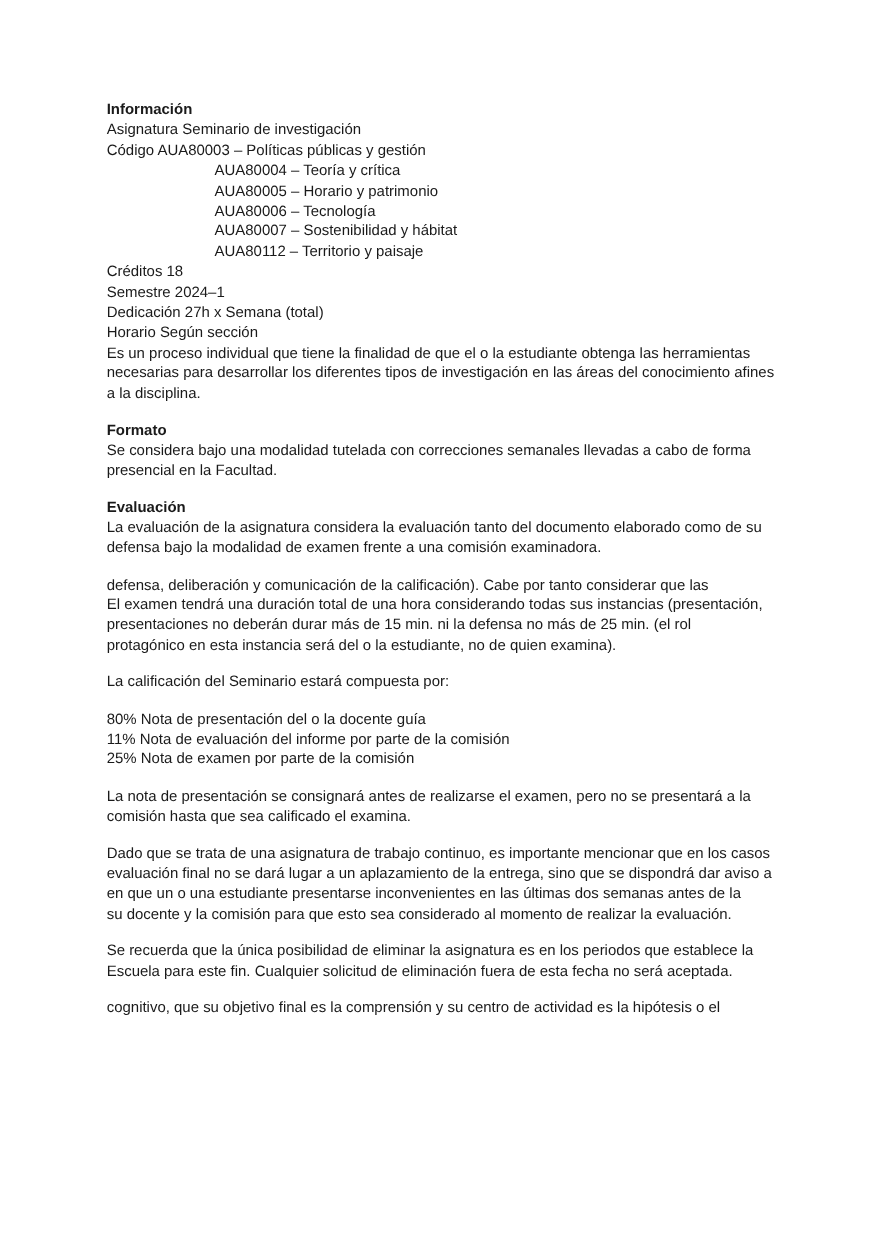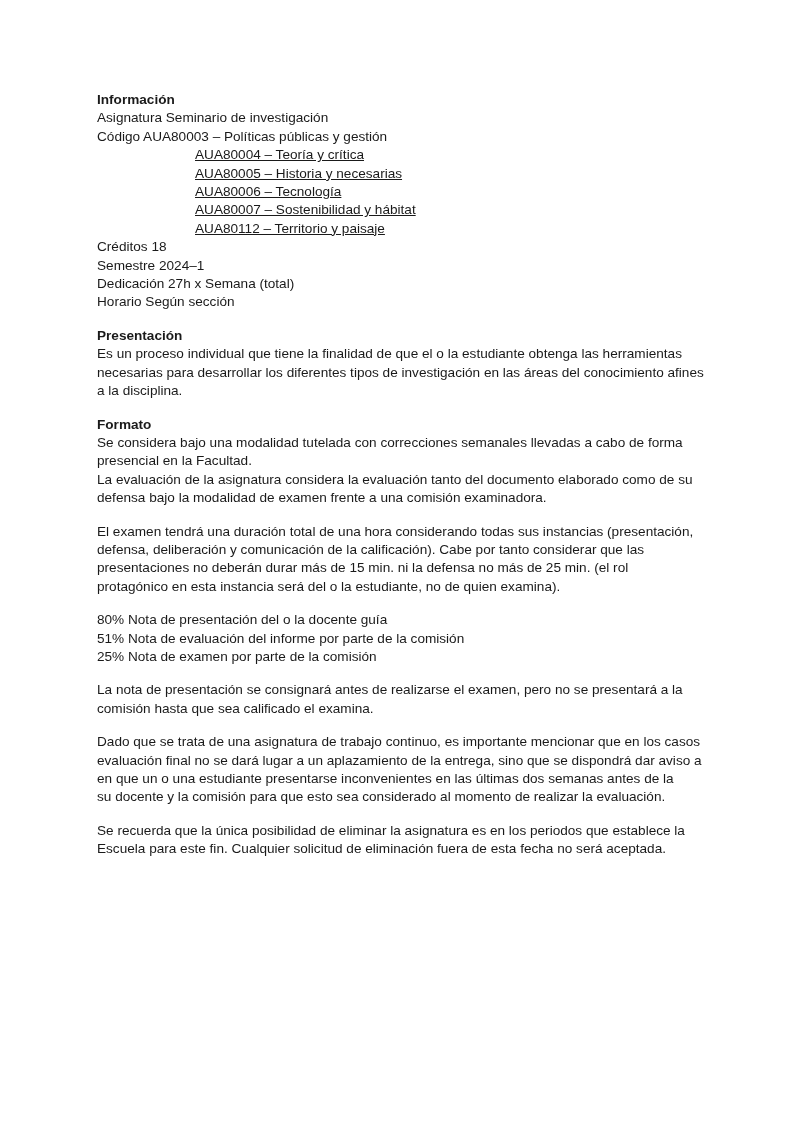--- a/index.html
+++ b/index.html
@@ -26,78 +26,82 @@
     width: 640px;
     color: #1a1a1a;
     font-size: 13.6px;
     line-height: 18.4px;
     letter-spacing: 0;
   }
   .block { margin: 0; }
   .block.gap { margin-top: 15px; }
   .block.h { font-weight: bold; }
   .ln { white-space: pre; }
-  .ln.indent { padding-left: 98px; text-decoration: underline; }
+  .ln.indent { padding-left: 98px; }
   .marker { display: inline-block; width: 36px; }
 </style>
 </head>
 <body>
 
 <div class="page">
   <div class="doc" id="doc">
       <div class="block h">Información</div>
       <div class="block p">
         <div class="ln">Asignatura Seminario de investigación</div>
         <div class="ln">Código AUA80003 – Políticas públicas y gestión</div>
         <div class="ln indent">AUA80004 – Teoría y crítica</div>
-        <div class="ln indent">AUA80005 – Historia y necesarias</div>
+        <div class="ln indent">AUA80005 – Horario y patrimonio</div>
         <div class="ln indent">AUA80006 – Tecnología</div>
         <div class="ln indent">AUA80007 – Sostenibilidad y hábitat</div>
         <div class="ln indent">AUA80112 – Territorio y paisaje</div>
         <div class="ln">Créditos 18</div>
         <div class="ln">Semestre 2024–1</div>
         <div class="ln">Dedicación 27h x Semana (total)</div>
         <div class="ln">Horario Según sección</div>
       </div>
-      <div class="block h gap">Presentación</div>
       <div class="block p">
         <div class="ln">Es un proceso individual que tiene la finalidad de que el o la estudiante obtenga las herramientas</div>
         <div class="ln">necesarias para desarrollar los diferentes tipos de investigación en las áreas del conocimiento afines</div>
         <div class="ln">a la disciplina.</div>
       </div>
       <div class="block h gap">Formato</div>
       <div class="block p">
         <div class="ln">Se considera bajo una modalidad tutelada con correcciones semanales llevadas a cabo de forma</div>
         <div class="ln">presencial en la Facultad.</div>
       </div>
+      <div class="block h gap">Evaluación</div>
       <div class="block p">
         <div class="ln">La evaluación de la asignatura considera la evaluación tanto del documento elaborado como de su</div>
         <div class="ln">defensa bajo la modalidad de examen frente a una comisión examinadora.</div>
       </div>
       <div class="block p gap">
+        <div class="ln">defensa, deliberación y comunicación de la calificación). Cabe por tanto considerar que las</div>
         <div class="ln">El examen tendrá una duración total de una hora considerando todas sus instancias (presentación,</div>
-        <div class="ln">defensa, deliberación y comunicación de la calificación). Cabe por tanto considerar que las</div>
         <div class="ln">presentaciones no deberán durar más de 15 min. ni la defensa no más de 25 min. (el rol</div>
         <div class="ln">protagónico en esta instancia será del o la estudiante, no de quien examina).</div>
       </div>
       <div class="block p gap">
+        <div class="ln">La calificación del Seminario estará compuesta por:</div>
+      </div>
+      <div class="block p gap">
         <div class="ln">80% Nota de presentación del o la docente guía</div>
-        <div class="ln">51% Nota de evaluación del informe por parte de la comisión</div>
+        <div class="ln">11% Nota de evaluación del informe por parte de la comisión</div>
         <div class="ln">25% Nota de examen por parte de la comisión</div>
       </div>
       <div class="block p gap">
         <div class="ln">La nota de presentación se consignará antes de realizarse el examen, pero no se presentará a la</div>
         <div class="ln">comisión hasta que sea calificado el examina.</div>
       </div>
       <div class="block p gap">
         <div class="ln">Dado que se trata de una asignatura de trabajo continuo, es importante mencionar que en los casos</div>
         <div class="ln">evaluación final no se dará lugar a un aplazamiento de la entrega, sino que se dispondrá dar aviso a</div>
         <div class="ln">en que un o una estudiante presentarse inconvenientes en las últimas dos semanas antes de la</div>
         <div class="ln">su docente y la comisión para que esto sea considerado al momento de realizar la evaluación.</div>
       </div>
       <div class="block p gap">
         <div class="ln">Se recuerda que la única posibilidad de eliminar la asignatura es en los periodos que establece la</div>
         <div class="ln">Escuela para este fin. Cualquier solicitud de eliminación fuera de esta fecha no será aceptada.</div>
       </div>
       <div class="block p gap">
+        <div class="ln">cognitivo, que su objetivo final es la comprensión y su centro de actividad es la hipótesis o el</div>
       </div>
     </div>
 </div>
 
 </body></html>

